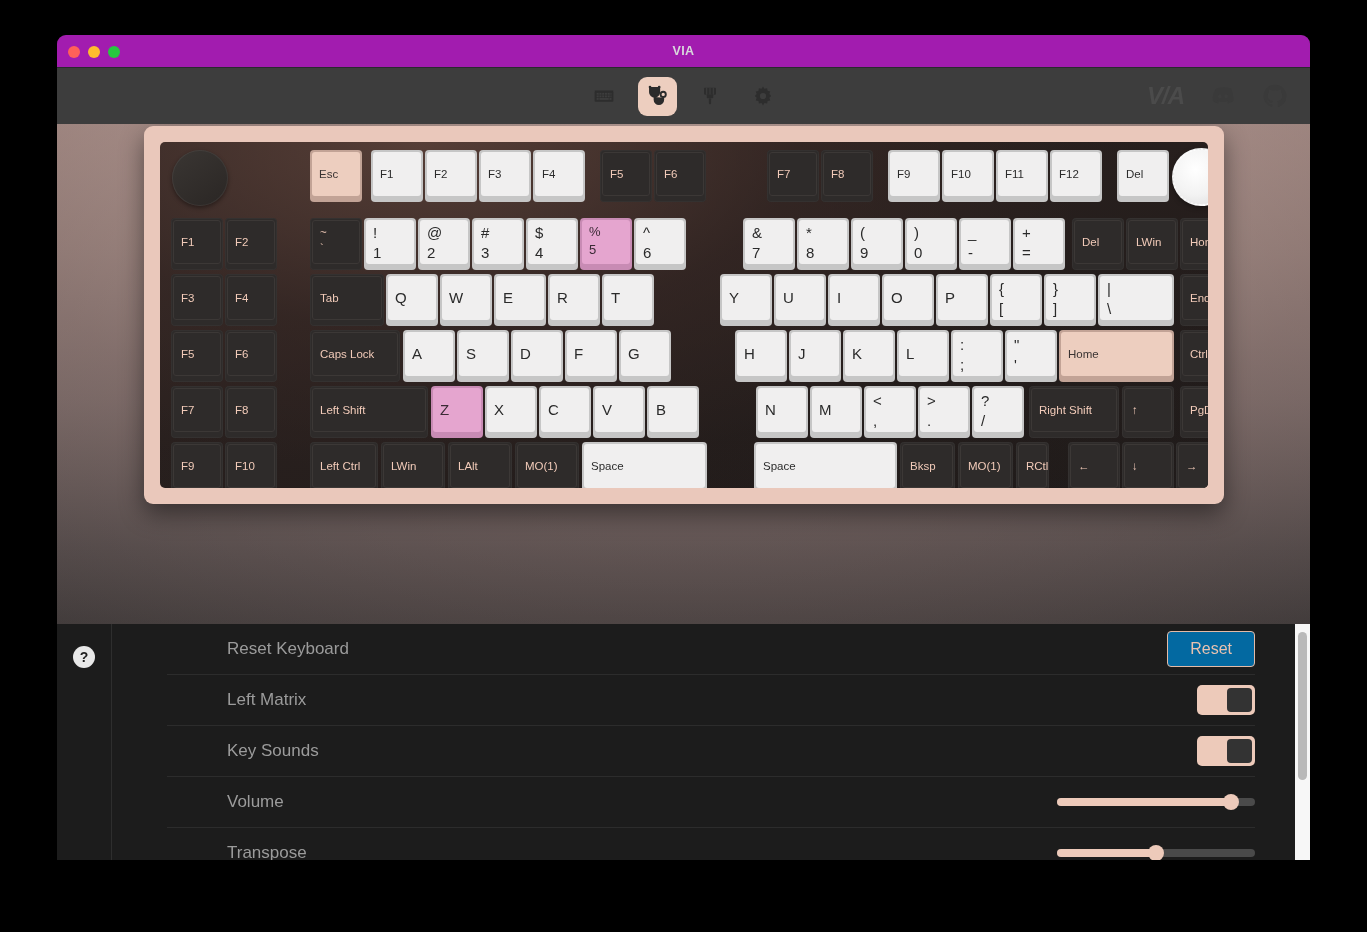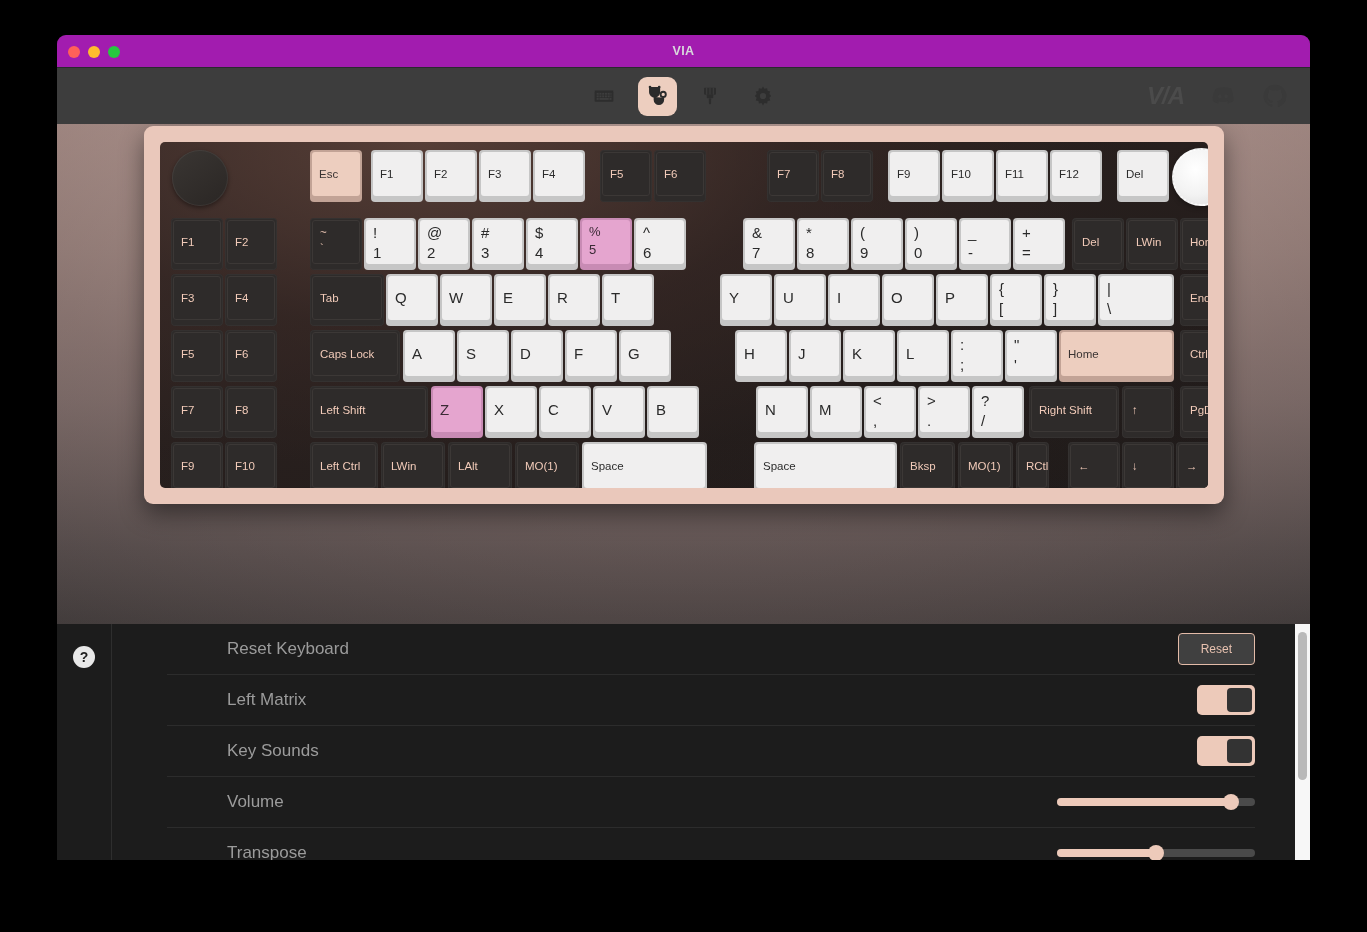--- a/index.html
+++ b/index.html
@@ -187,23 +187,23 @@
   .srow:first-child { border-bottom: 1px solid #2c2c2c; }
   .srow-label {
     flex: 1;
     color: #9b9b9b;
     font-size: 17px;
   }
   .srow-ctl { flex: none; display: flex; align-items: center; justify-content: flex-end; width: 220px; }
 
   .reset-btn {
     border: 1px solid #e3bba8;
-    background: #404040;
+    background: #0369a1;
     color: #e8c2b0;
-    font-size: 12px;
+    font-size: 16px;
     padding: 8px 22px;
     border-radius: 4px;
     cursor: pointer;
     font-family: "Liberation Sans", sans-serif;
   }
   .toggle {
     width: 58px; height: 30px;
     border-radius: 5px;
     background: #edcaba;
     position: relative;

